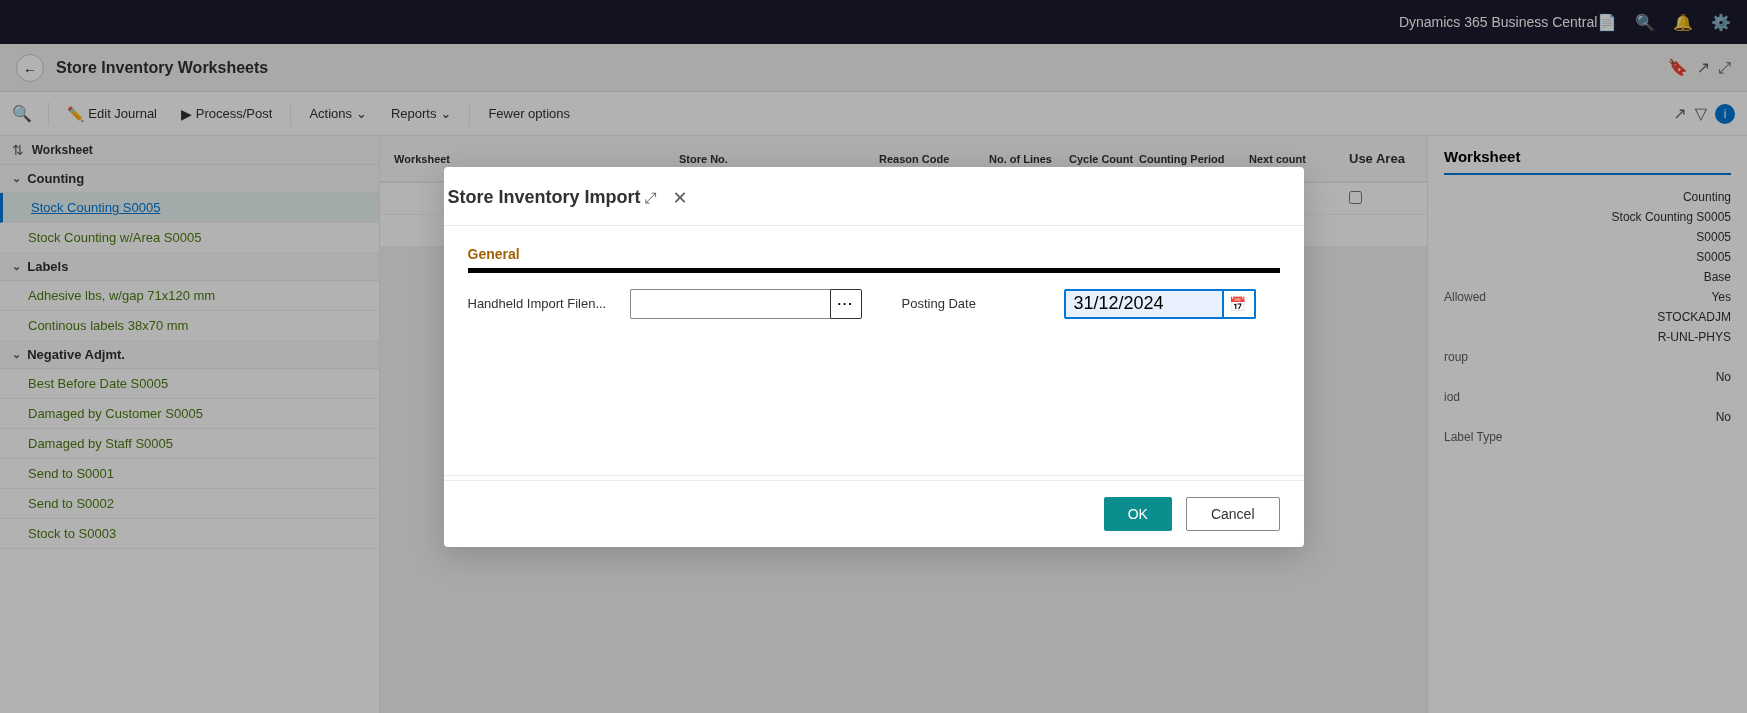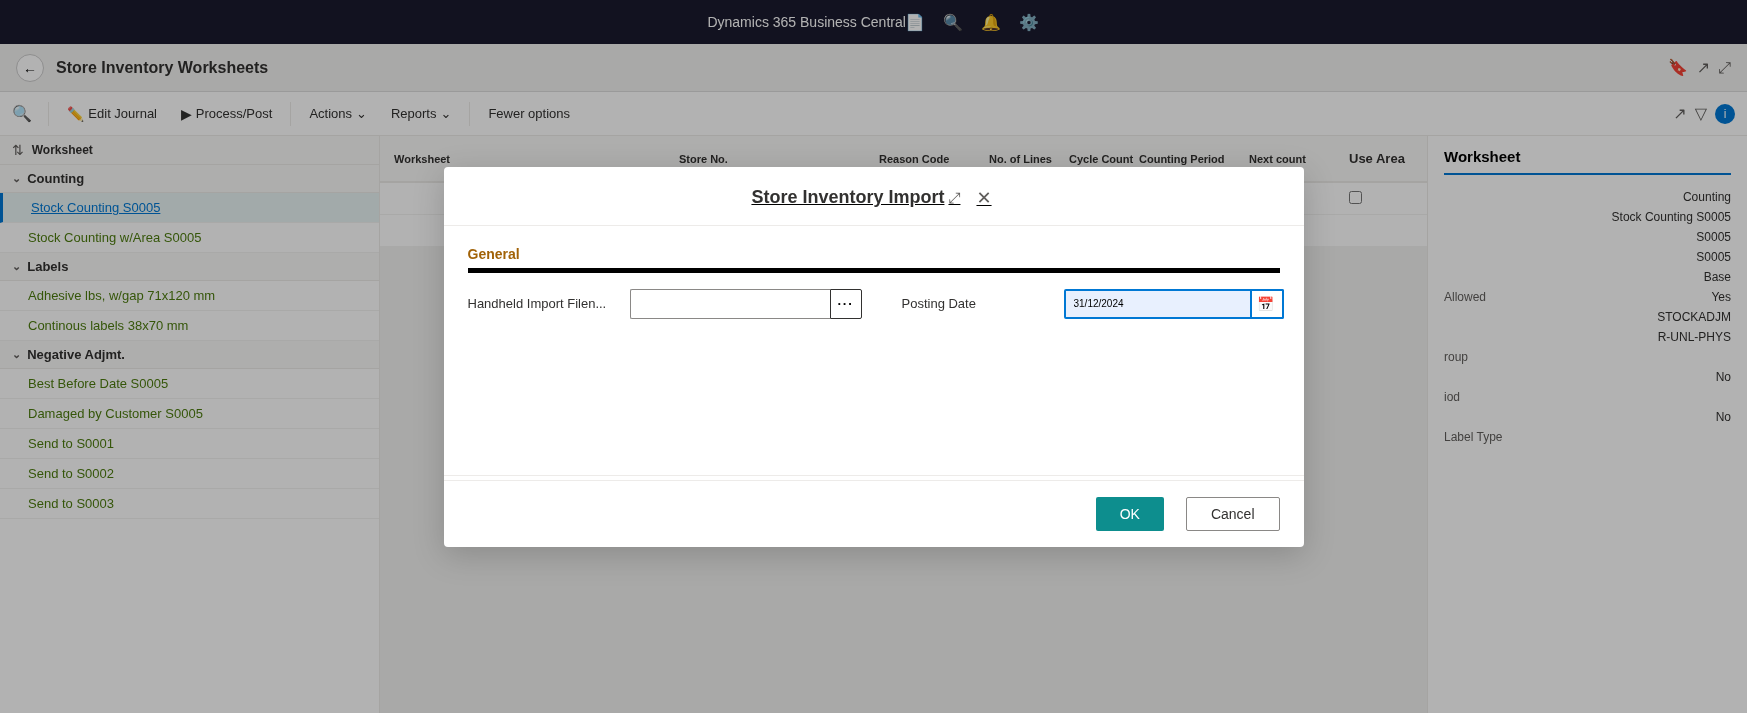--- a/index.html
+++ b/index.html
@@ -5,21 +5,21 @@
     * { box-sizing: border-box; margin: 0; padding: 0; font-family: 'Segoe UI', sans-serif; }
     body { background: #f3f2f1; width: 1747px; height: 713px; overflow: hidden; position: relative; }
 
     
     .top-bar {
       background: #1a1a2e;
       height: 44px;
       display: flex;
       align-items: center;
       padding: 0 16px;
-      justify-content: center;
+      justify-content: flex-end;
     }
     .top-bar-title {
       color: white;
       font-size: 14px;
       font-weight: 500;
     }
     .top-bar-icons {
       display: flex;
       gap: 18px;
       align-items: center;
@@ -187,24 +187,23 @@
       border-radius: 4px;
       box-shadow: 0 8px 32px rgba(0,0,0,0.18);
       width: 860px;
       min-height: 380px;
       display: flex;
       flex-direction: column;
     }
     .modal-header {
       display: flex;
       align-items: center;
-      justify-content: center;
-      padding: 16px 32px 12px;
+      justify-content: flex-start;
+      padding: 16px 4px 12px;
       border-bottom: 1px solid #edebe9;
-      text-decoration: underline;
     }
     .modal-title {
       font-size: 18px;
       font-weight: 600;
       color: #323130;
     }
     .modal-header-actions {
       display: flex;
       gap: 8px;
       align-items: center;
@@ -263,43 +262,43 @@
       background: white;
       cursor: pointer;
       display: flex; align-items: center; justify-content: center;
       font-size: 14px;
     }
     .date-input-wrap {
       display: flex;
       align-items: center;
     }
     .date-input {
-      width: 188px;
+      width: 160px;
       height: 30px;
       border: 2px solid #0078d4;
       padding: 0 8px;
-      font-size: 10px;
+      font-size: 18px;
       outline: none;
       background: #e8f0fe;
       border-radius: 2px 0 0 2px;
     }
     .date-icon-btn {
       width: 32px; height: 30px;
       border: 2px solid #0078d4;
       border-left: none;
       background: white;
       cursor: pointer;
       display: flex; align-items: center; justify-content: center;
       font-size: 14px;
       border-radius: 0 2px 2px 0;
     }
     .modal-footer {
       display: flex;
       justify-content: flex-end;
-      gap: 22px;
+      gap: 14px;
       padding: 16px 24px;
       border-top: 1px solid #edebe9;
     }
     .btn-primary {
       background: #0d8e8e;
       color: white;
       border: none;
       padding: 8px 24px;
       font-size: 14px;
       cursor: pointer;
@@ -393,23 +392,24 @@
     </div>
     <div class="list-item">Adhesive lbs, w/gap 71x120 mm</div>
     <div class="list-item">Continous labels 38x70 mm</div>
 
     <div class="section-header">
       <span class="chevron">⌄</span>
       <span style="font-weight:700;">Negative Adjmt.</span>
     </div>
     <div class="list-item">Best Before Date S0005</div>
     <div class="list-item">Damaged by Customer S0005</div>
+    <div class="list-item">Damaged by Staff S0005</div>
     <div class="list-item">Send to S0001</div>
     <div class="list-item">Send to S0002</div>
-    <div class="list-item">Send to S0003</div>
+    <div class="list-item">Stock to S0003</div>
   </div>
 
   <div style="flex:1; display:flex; flex-direction:column; overflow:hidden;">
 
     <div style="display:grid; grid-template-columns:1fr 90px 110px 110px 80px 70px 110px 100px 70px; background:#faf9f8; border-bottom:2px solid #edebe9; padding:0 8px; min-height:40px; align-items:center;">
       <div style="font-size:11px; font-weight:600; color:#323130; padding:0 6px;">Worksheet</div>
       <div style="font-size:11px; font-weight:600; color:#323130;">Store No.</div>
       <div style="font-size:11px; font-weight:400; color:#323130;margin-top:33px;">Location Code</div>
       <div style="font-size:11px; font-weight:600; color:#323130;">Reason Code</div>
       <div style="font-size:11px; font-weight:700; color:#323130;">No. of Lines</div>

